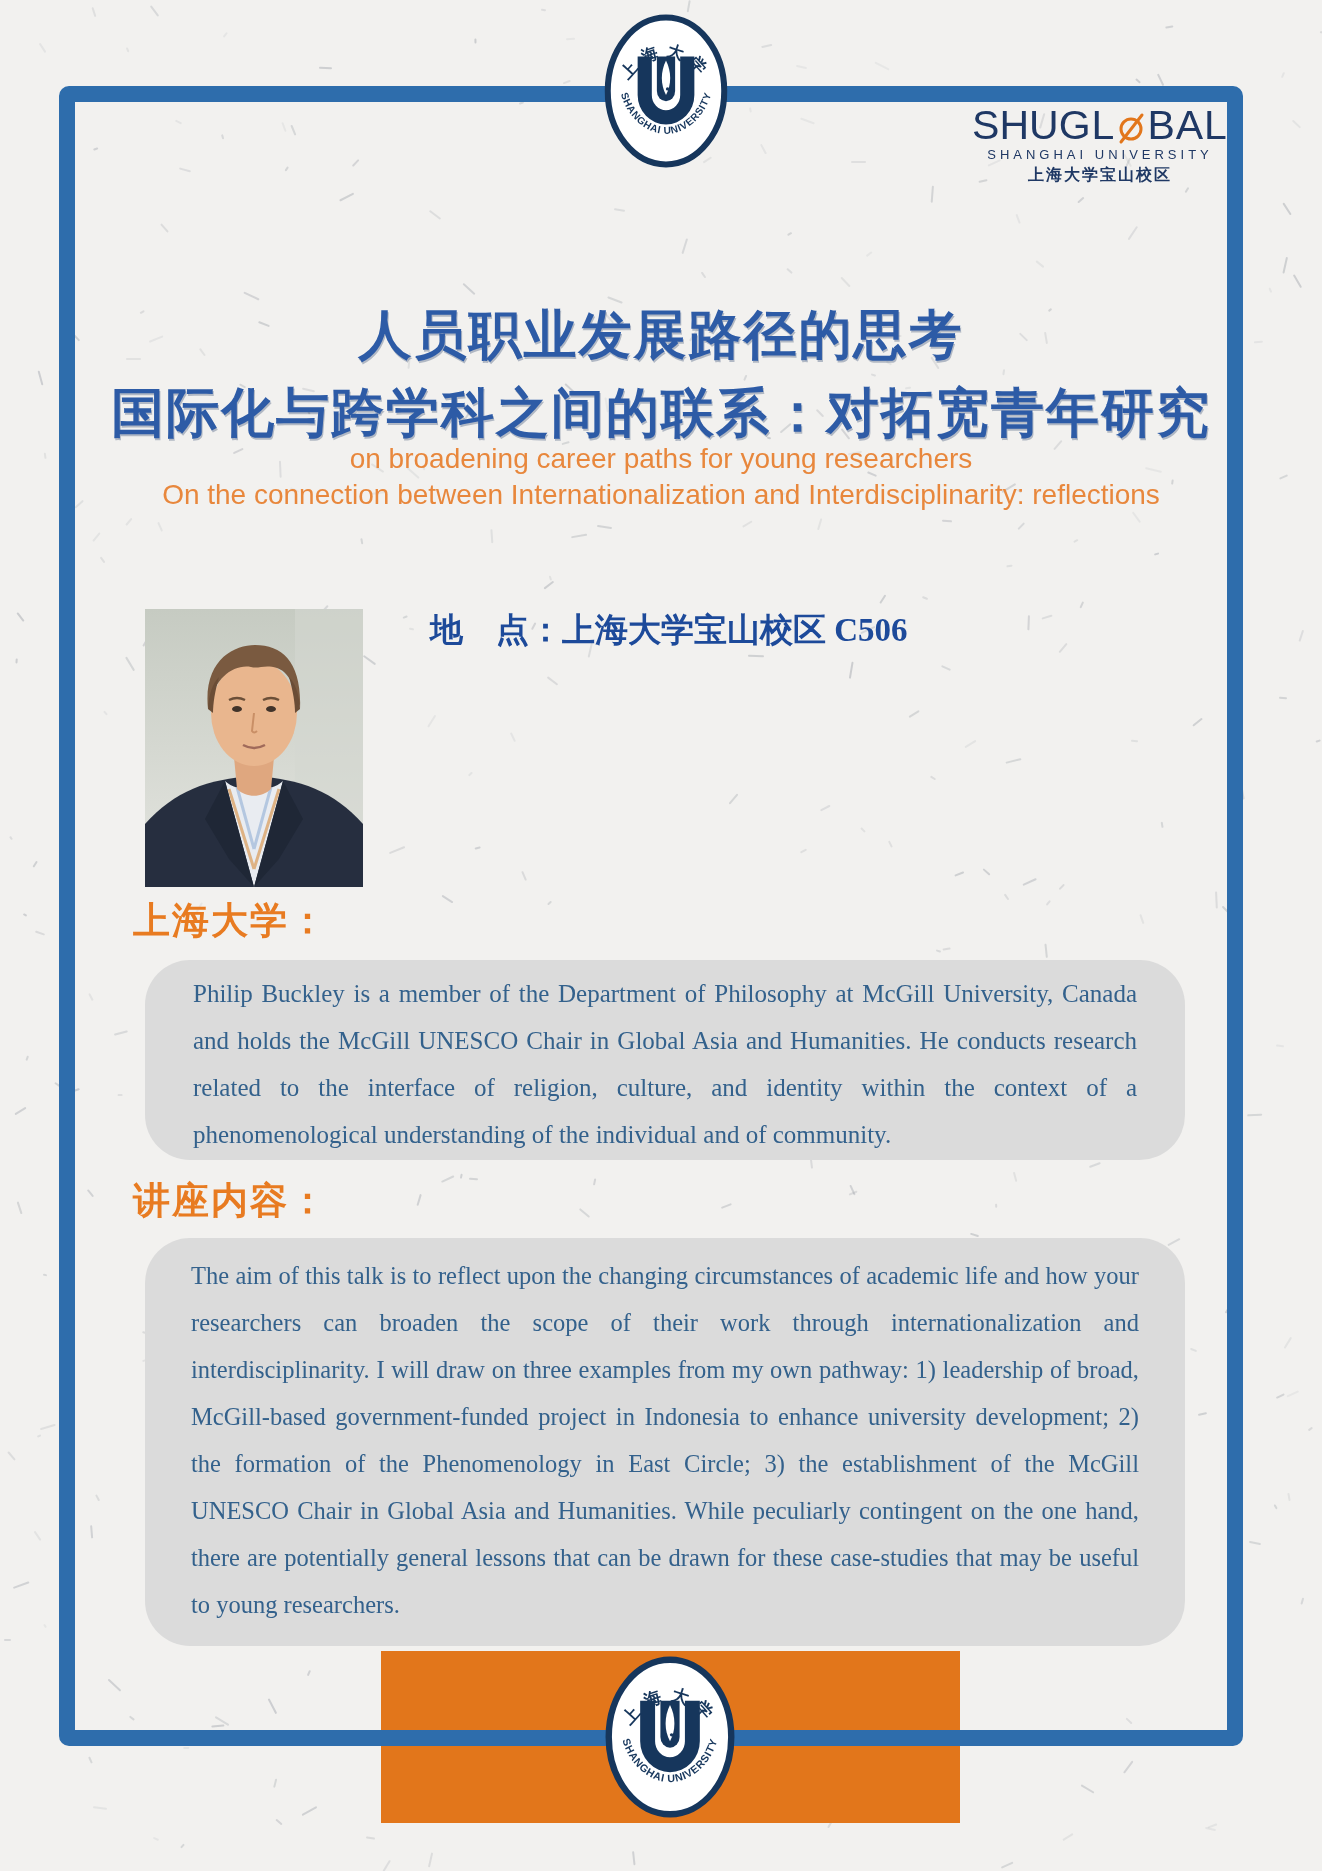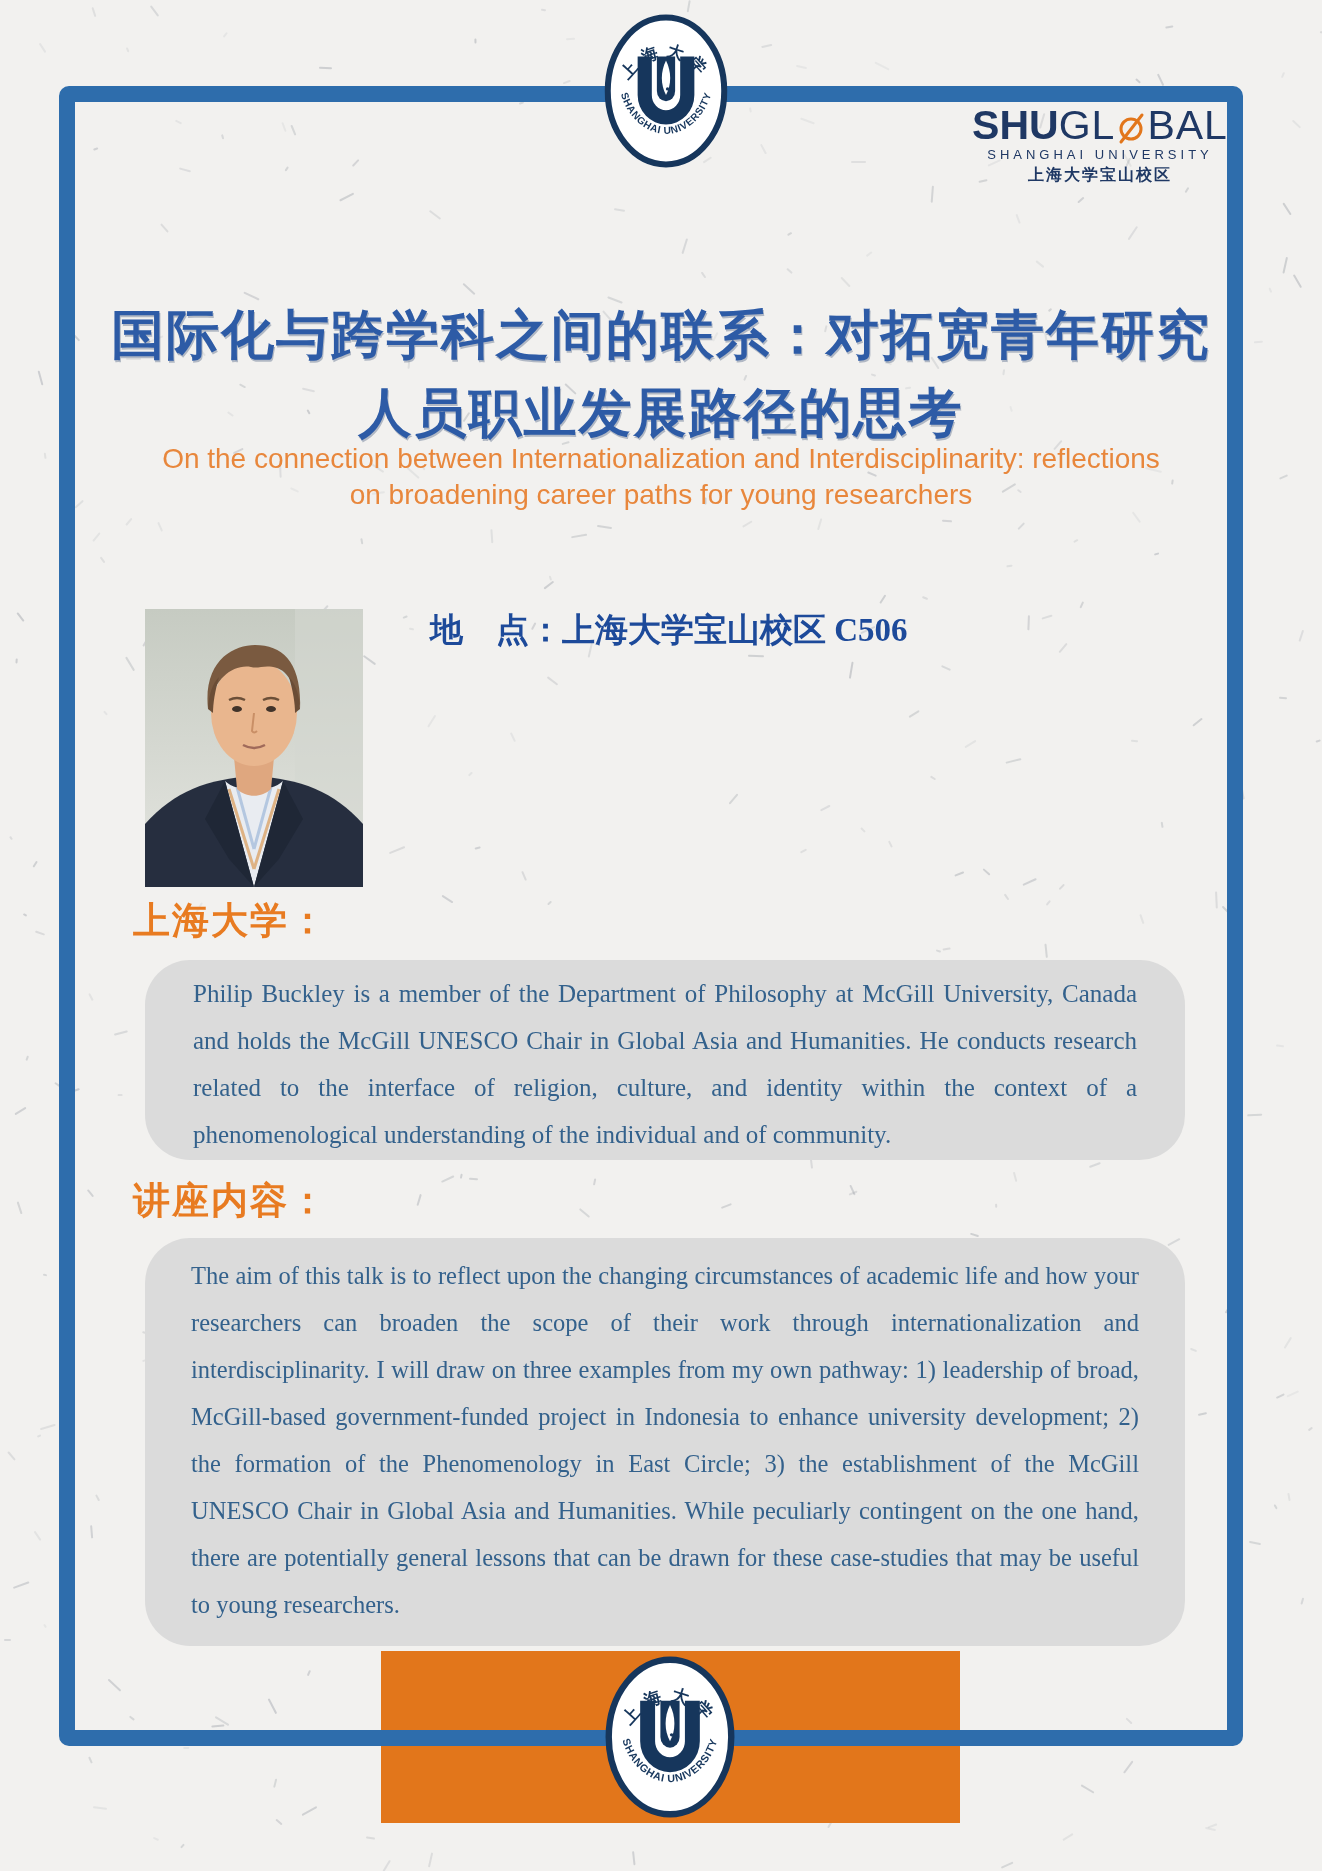--- a/index.html
+++ b/index.html
@@ -42,21 +42,21 @@
 
   
   .shuglobal{
     position:absolute;left:966px;top:104px;width:268px;z-index:4;
     text-align:center;color:#1F3864;
   }
   .sg-main{
     font-size:41px;line-height:42px;white-space:nowrap;
     display:flex;align-items:center;justify-content:center;
   }
-  .sg-shu{font-weight:700;letter-spacing:0px;}
+  .sg-shu{font-weight:400;letter-spacing:0px;}
   .sg-light{font-weight:400;letter-spacing:1px;}
   .sg-globe{display:inline-block;width:30px;height:34px;margin:0 1px;position:relative;top:2px;}
   .sg-sub{font-size:13px;letter-spacing:4px;margin-top:1px;white-space:nowrap;}
   .sg-cn{font-size:16px;font-weight:bold;margin-top:3px;letter-spacing:2px;}
 
   
   .main-title{
     position:absolute;left:0;right:0;top:296px;z-index:2;
     text-align:center;color:#2D5BA6;font-weight:bold;
     font-size:53px;line-height:78px;letter-spacing:2px;
@@ -572,27 +572,27 @@
           <circle cx="15" cy="18" r="10" fill="none" stroke="#E2761B" stroke-width="3"></circle>
           <line x1="26" y1="4" x2="5" y2="31" stroke="#E2761B" stroke-width="3" stroke-linecap="round"></line>
         </svg></span>
         <span class="sg-light">BAL</span>
     </div>
     <div class="sg-sub">SHANGHAI UNIVERSITY</div>
     <div class="sg-cn">上海大学宝山校区</div>
   </div>
 
   <div class="main-title">
+    <div>人员职业发展路径的思考</div>
     <div>国际化与跨学科之间的联系：对拓宽青年研究</div>
-    <div>人员职业发展路径的思考</div>
   </div>
 
   <div class="subtitle">
+    <div>on broadening career paths for young researchers</div>
     <div>On the connection between Internationalization and Interdisciplinarity: reflections</div>
-    <div>on broadening career paths for young researchers</div>
   </div>
 
   <div class="photo">
     <svg viewBox="0 0 218 278" preserveAspectRatio="none">
       <defs>
         <linearGradient id="pbg" x1="0" y1="0" x2="0" y2="1">
           <stop offset="0" stop-color="#c6cbc2"></stop>
           <stop offset="1" stop-color="#e4e5e0"></stop>
         </linearGradient>
       </defs>

